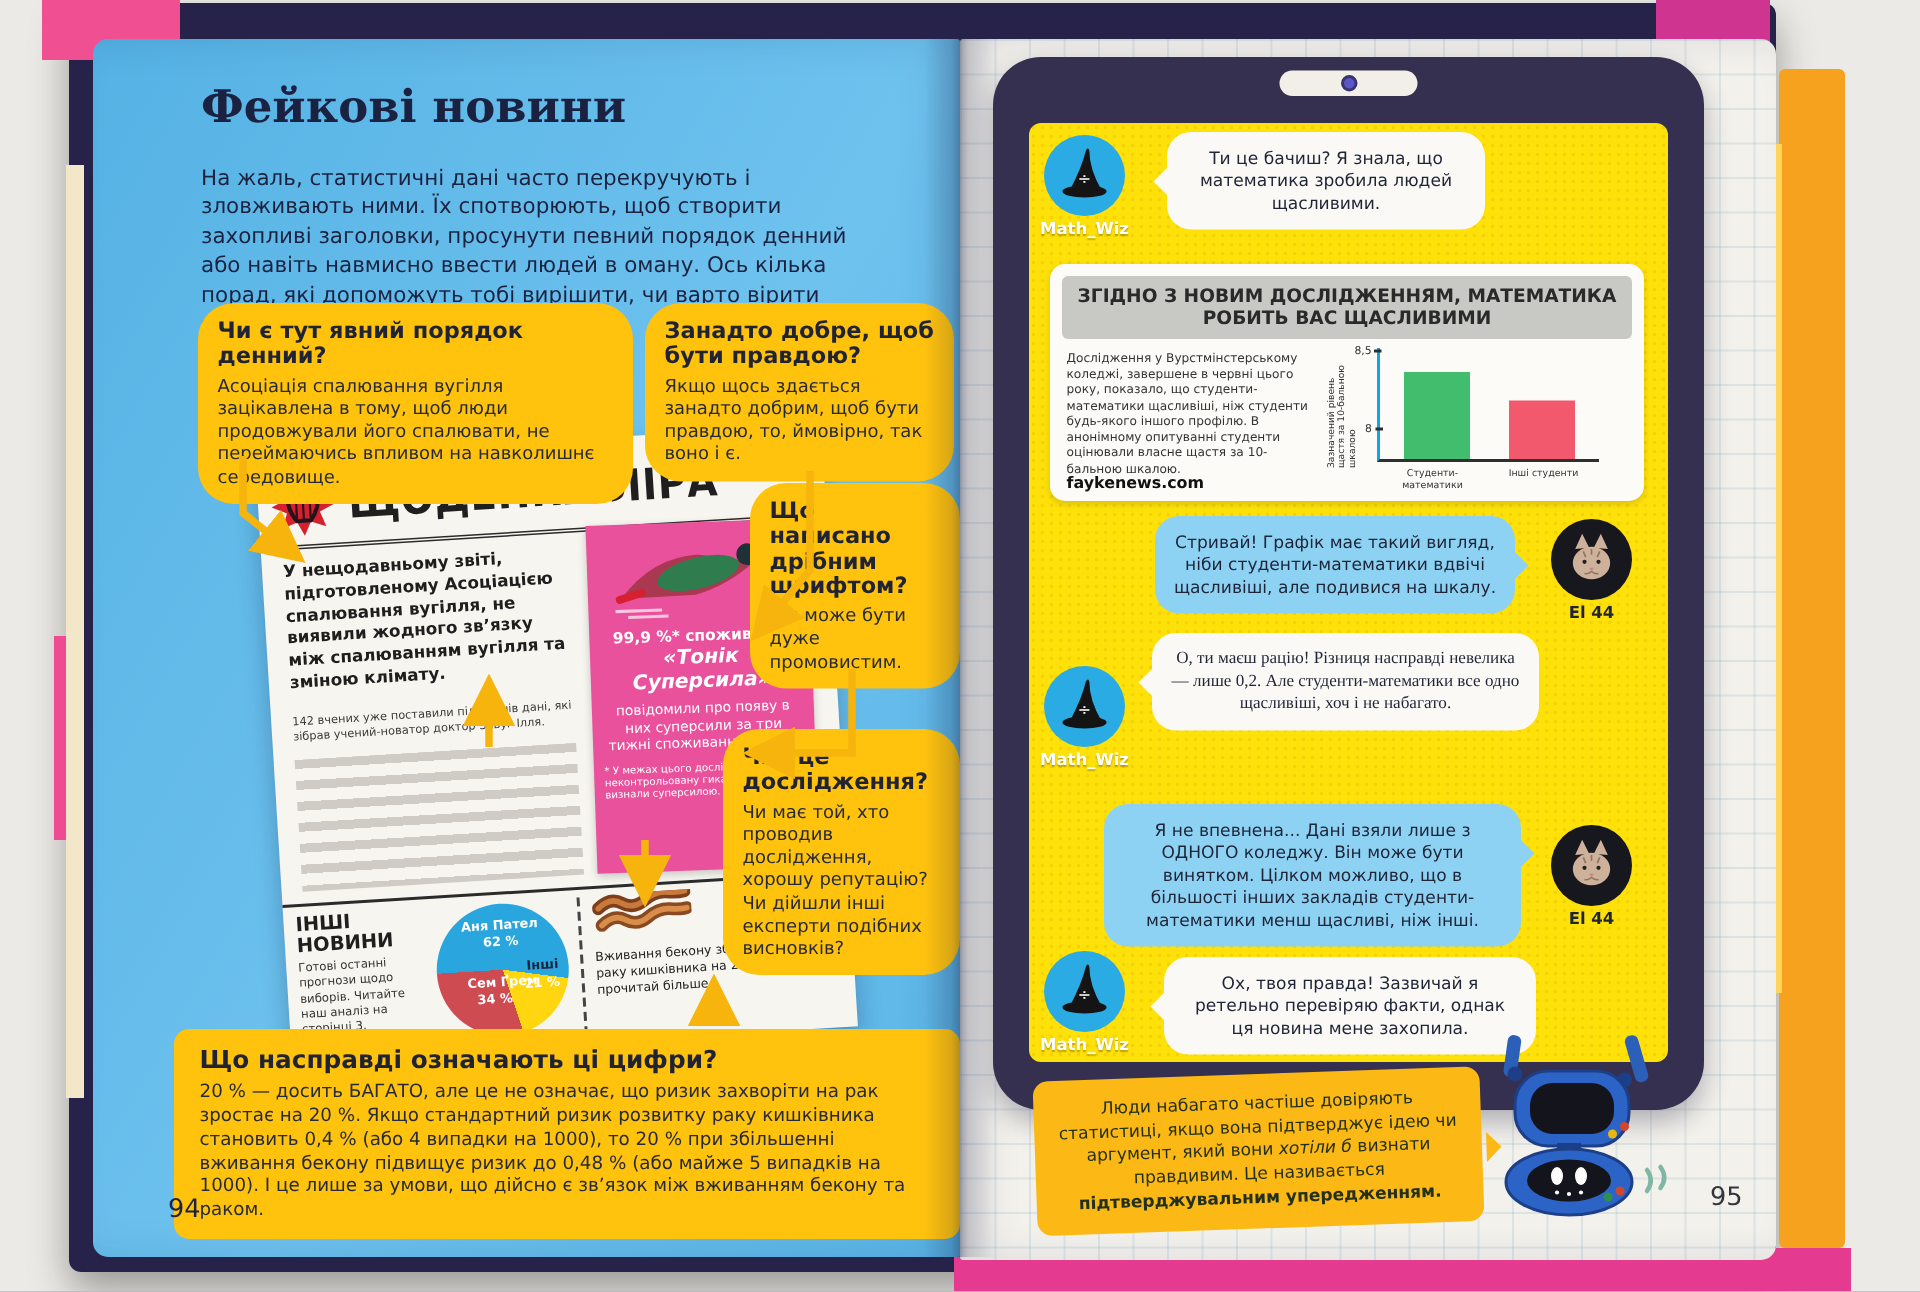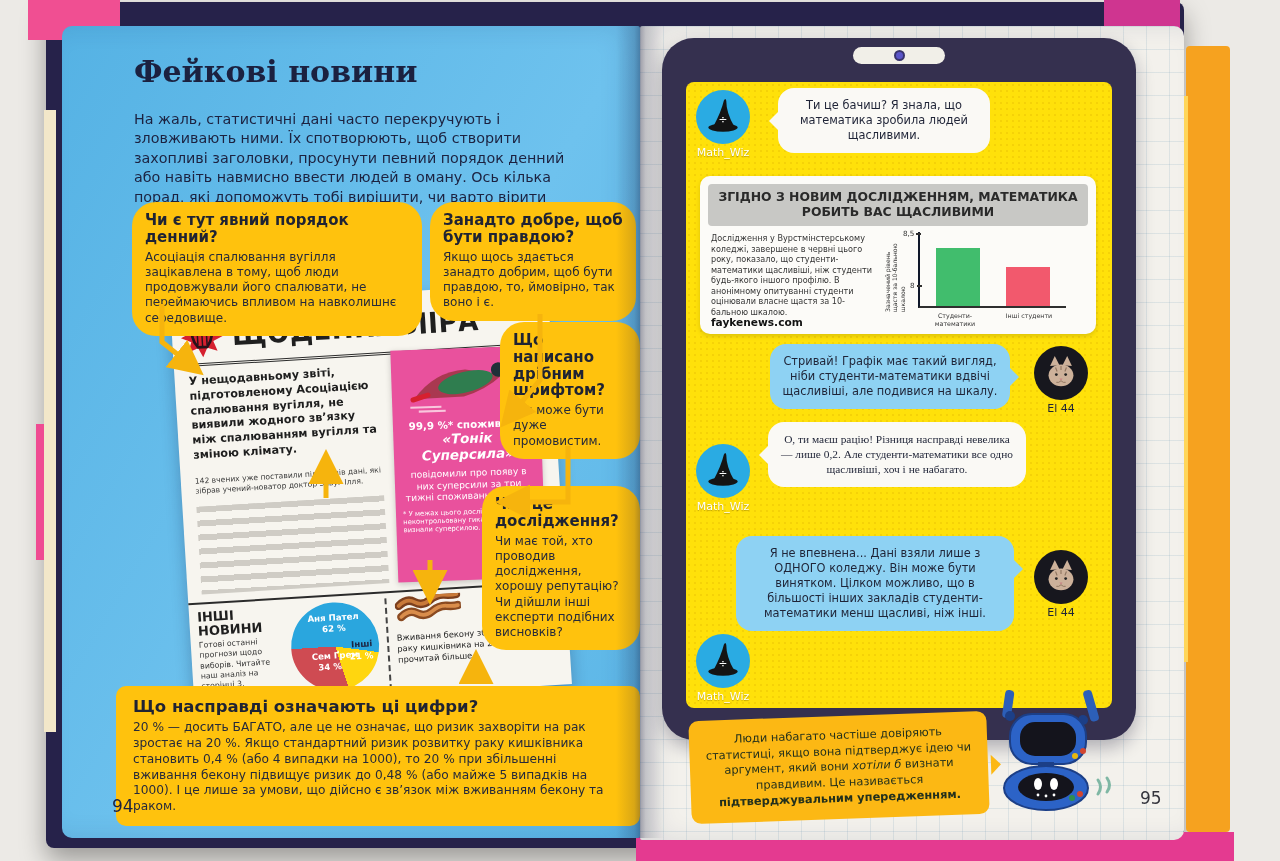--- a/index.html
+++ b/index.html
@@ -68,36 +68,36 @@
   .arrows{left:0;top:0;z-index:4;pointer-events:none;}
 
   
   .tablet{left:22px;top:12px;width:474px;height:702px;background:#35304f;border-radius:32px;position:absolute;box-shadow:0 8px 18px rgba(20,20,50,.3);}
   .cam{position:absolute;left:50%;top:9px;transform:translateX(-50%);width:92px;height:17px;background:#f1efe8;border-radius:9px;display:flex;align-items:center;justify-content:center;}
   .cam-dot{width:11px;height:11px;border-radius:50%;background:#5b55c9;border:2px solid #39346e;}
   .screen{position:absolute;left:24px;top:44px;width:426px;height:626px;background:#ffe10a;border-radius:8px;background-image:radial-gradient(rgba(215,165,0,.25) 1px,transparent 1.4px);background-size:6px 6px;}
   .av{position:absolute;width:54px;height:54px;border-radius:50%;display:flex;align-items:center;justify-content:center;}
   .av.wiz{background:#2aabe3;}
   .av.cat{background:#17171e;}
-  .av-lbl{position:absolute;width:90px;text-align:center;font-size:11px;font-weight:normal;}
+  .av-lbl{position:absolute;width:90px;text-align:center;font-size:11px;font-weight:bold;}
   .av-lbl.wiz{color:#fff;text-shadow:0 1px 1px rgba(60,40,0,.35);}
   .av-lbl.cat{color:#1f2437;}
   .bub{position:absolute;border-radius:16px;padding:10px 12px;font-size:11.4px;line-height:1.32;text-align:center;color:#1f2437;}
   .bub.white{background:#faf9f5;}
   .bub.white::after{content:"";position:absolute;left:-9px;top:24px;border:9px solid transparent;border-right-color:#faf9f5;border-left:0;}
   .bub.blue{background:#8ed2f3;}
   .bub.blue::after{content:"";position:absolute;right:-9px;top:24px;border:9px solid transparent;border-left-color:#8ed2f3;border-right:0;}
 
   .article{position:absolute;left:14px;top:94px;width:396px;height:158px;background:#fcfbf8;border-radius:10px;box-shadow:0 2px 5px rgba(0,0,0,.15);}
   .art-band{position:absolute;left:8px;right:8px;top:8px;height:42px;background:#c8c8c5;border-radius:4px;display:flex;align-items:center;justify-content:center;text-align:center;font-size:12.4px;font-weight:bold;line-height:1.18;color:#2a2a2a;padding:0 6px;}
   .art-body{position:absolute;left:11px;top:57px;width:168px;font-size:8.1px;line-height:1.3;color:#333;}
   .art-src{position:absolute;left:11px;bottom:6px;font-size:10.6px;font-weight:bold;color:#111;}
   .hchart{position:absolute;left:186px;top:54px;width:202px;height:98px;}
   .hc-ylabel{position:absolute;left:-2px;top:0;height:82px;writing-mode:vertical-rl;transform:rotate(180deg);font-size:6.1px;line-height:1.2;color:#333;}
-  .hc-plot{position:absolute;left:32px;top:2px;width:148px;height:76px;border-left:2px solid #0f172a;border-bottom:2px solid #2f2f2f;padding-left:47px;}
+  .hc-plot{position:absolute;left:32px;top:2px;width:148px;height:76px;border-left:2px solid #0ea5e9;border-bottom:2px solid #2f2f2f;padding-left:47px;}
   .hc-bar{position:absolute;bottom:0;width:44px;}
   .hc-bar.b0{left:16px;}
   .hc-bar.b1{left:86px;}
   .hc-tick{position:absolute;font-size:7.2px;color:#333;}
   .hc-tick.t85{left:-17px;top:-3px;}
   .hc-tick.t8{left:-10px;bottom:22%;}
   .hc-tick::after{content:"";position:absolute;right:-7px;top:4px;width:5px;height:2px;background:#2f2f2f;}
   .hc-cats{position:absolute;left:32px;top:82px;width:148px;display:flex;}
   .hc-cats span{flex:1;text-align:center;font-size:6.3px;line-height:1.25;color:#333;}
 
@@ -298,20 +298,21 @@
         <div class="av-lbl cat" style="left:330px;top:524px;">El 44</div>
 
         <div class="av wiz" style="left:10px;top:552px;">
           <svg width="44" height="44" viewBox="0 0 54 54">
             <ellipse cx="27" cy="40" rx="18" ry="5" fill="#141414"></ellipse>
             <path d="M28 7 Q25 20 15 39 L41 39 Q31 22 31 7 Q30 3 28 7 Z" fill="#141414"></path>
             <text x="27" y="34" font-size="13" fill="#fff" text-anchor="middle" font-family="DejaVu Sans">÷</text>
           </svg>
         </div>
         <div class="av-lbl wiz" style="left:-8px;top:608px;">Math_Wiz</div>
+        <div class="bub white" style="left:90px;top:556px;width:248px;">Ох, твоя правда! Зазвичай я ретельно перевіряю факти, однак ця новина мене захопила.</div>
       </div>
     </div>
 
     <div class="fact-note">
       <span>Люди набагато частіше довіряють статистиці, якщо вона підтверджує ідею чи аргумент, який вони </span><span class="it">хотіли б</span><span> визнати правдивим. Це називається </span><span class="bd">підтверджувальним упередженням.</span>
     </div>
 
     <svg class="robot" width="150" height="122" viewBox="0 0 150 122">
       <rect x="24" y="0" width="9" height="28" rx="4" fill="#2c5fb8" transform="rotate(8 28 12)"></rect>
       <rect x="106" y="0" width="9" height="32" rx="4" fill="#2c5fb8" transform="rotate(-16 110 14)"></rect>

